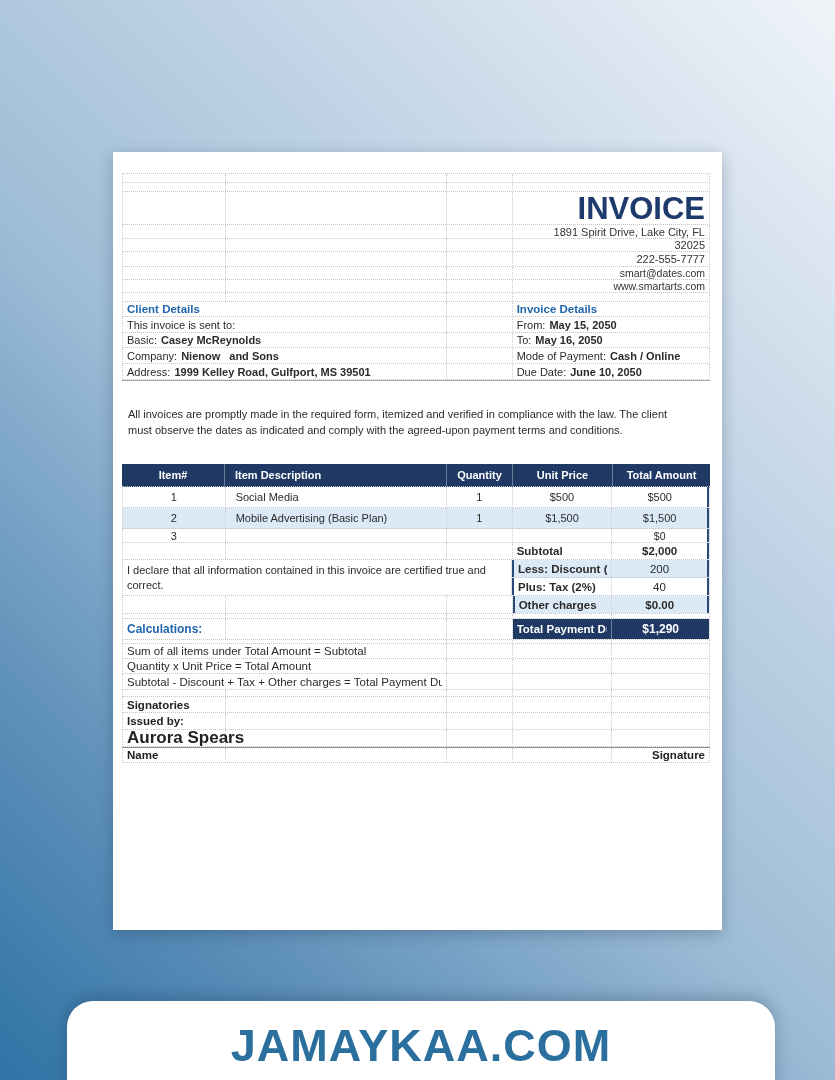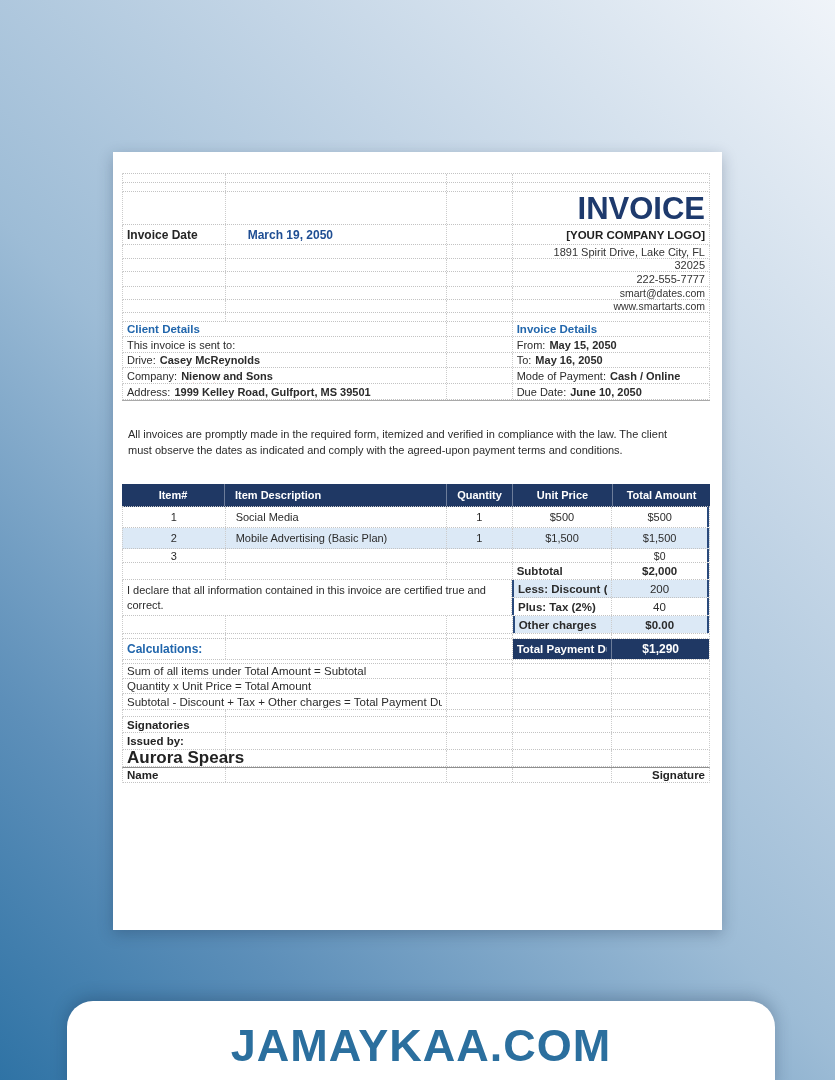--- a/index.html
+++ b/index.html
@@ -76,32 +76,20 @@
 
     <div class="r" style="height:33px">
       <div class="c w1"></div>
       <div class="c w2"></div>
       <div class="c w3"></div>
       <div class="c w45 right">
           <span class="title">INVOICE</span>
         </div>
     </div>
 
-    <div class="r" style="height:20px">
-      <div class="c w1">
-          <span class="lbl">Invoice Date</span>
-        </div>
-      <div class="c w2" style="padding-left:22px">
-          <span class="bluval">March 19, 2050</span>
-        </div>
-      <div class="c w3"></div>
-      <div class="c w45 right">
-          <span class="b" style="font-size:11.5px;color:#222">[YOUR COMPANY LOGO]</span>
-        </div>
-    </div>
 
 
     <div class="r" style="height:14px">
       <div class="c w1"></div>
         <div class="c w2"></div>
         <div class="c w3"></div>
       <div class="c w45 right">
           <span class="smalltxt">1891 Spirit Drive, Lake City, FL</span>
         </div>
     </div>
@@ -154,26 +142,26 @@
         </div>
     </div>
     <div class="r" style="height:16px">
       <div class="c w12">
           <span>This invoice is sent to:</span>
         </div>
       <div class="c w3"></div>
       <div class="c w45 kv"><span>From:</span><span class="v">May 15, 2050</span></div>
     </div>
     <div class="r" style="height:15px">
-      <div class="c w12 kv"><span>Drive:</span><span class="v">Casey McReynolds</span></div>
+      <div class="c w12 kv"><span>Basic:</span><span class="v">Casey McReynolds</span></div>
       <div class="c w3"></div>
       <div class="c w45 kv"><span>To:</span><span class="v">May 16, 2050</span></div>
     </div>
     <div class="r" style="height:16px">
-      <div class="c w12 kv"><span>Company:</span><span class="v wavy">Nienow</span><span class="v" style="margin-left:3px">and Sons</span></div>
+      <div class="c w12 kv"><span>Company:</span><span class="v wavy">Nienow</span><span class="v" style="margin-left:9px">and Sons</span></div>
       <div class="c w3"></div>
       <div class="c w45 kv"><span>Mode of Payment:</span><span class="v">Cash / Online</span></div>
     </div>
     <div class="r" style="height:16px">
       <div class="c w12 kv"><span>Address:</span><span class="v">1999 Kelley Road, Gulfport, MS 39501</span></div>
       <div class="c w3"></div>
       <div class="c w45 kv"><span>Due Date:</span><span class="v">June 10, 2050</span></div>
     </div>
 
     <div class="r plain soltop" style="height:20px"></div>

